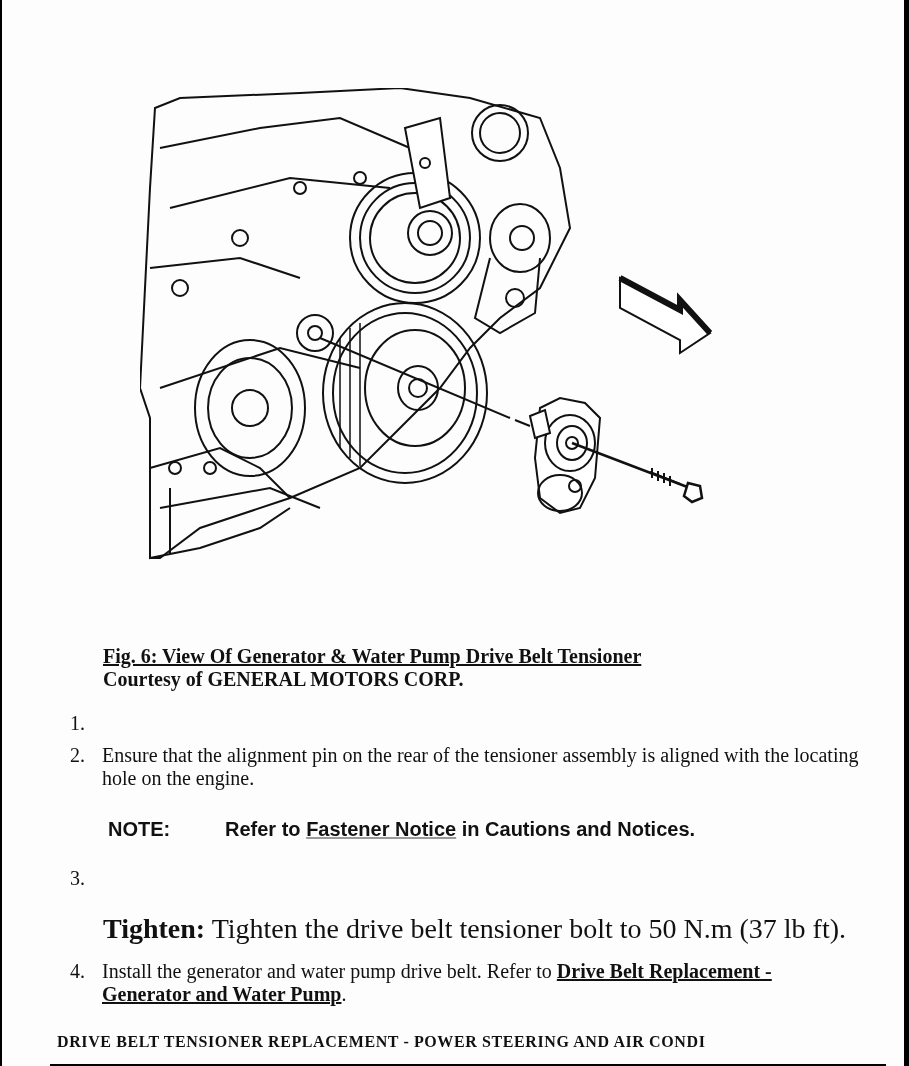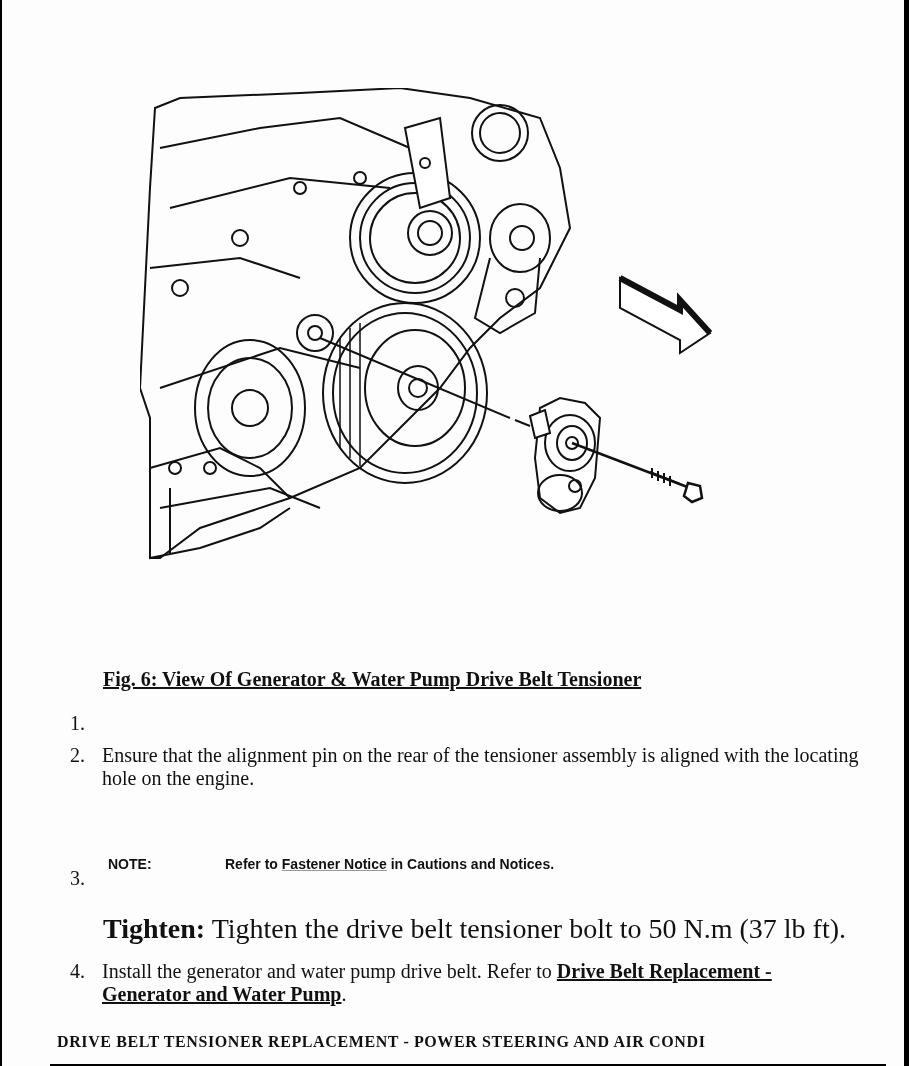--- a/index.html
+++ b/index.html
@@ -23,32 +23,32 @@
   }
   .figure {
     position: absolute; left: 140px; top: 88px; width: 590px; height: 480px;
   }
   .figure svg { width: 100%; height: 100%; display: block; }
 
   .caption {
     position: absolute; left: 103px; top: 645px;
     font-weight: bold; font-size: 20px; line-height: 23px;
   }
-  .caption .fig-title { text-decoration: underline; margin-top: 23px; }
+  .caption .fig-title { text-decoration: underline; }
   .steps {
     position: absolute; left: 70px; top: 712px; width: 760px;
     font-size: 20px; line-height: 23px;
   }
   .step { position: relative; padding-left: 32px; }
   .step .num { position: absolute; left: 0; top: 0; }
   .step-1 { position: absolute; top: 0; left: 0; width: 760px; }
   .step-2 { position: absolute; top: 32px; left: 0; width: 760px; }
   .note {
     position: absolute; left: 108px; top: 818px;
-    font-family: "Liberation Sans", sans-serif; font-weight: bold; font-size: 14px; margin-top: 38px;
+    font-family: "Liberation Sans", sans-serif; font-weight: bold; font-size: 20px;
   }
   .note .note-label { display: inline-block; width: 117px; }
   .note .note-link { text-decoration: underline; text-decoration-color: #999; }
   .step-3 { position: absolute; top: 155px; left: 0; width: 760px; }
   .tighten {
     position: absolute; left: 103px; top: 913px; font-size: 28px;
   }
   .tighten b { font-weight: bold; }
   .step-4 { position: absolute; top: 248px; left: 0; width: 760px; }
   .ref-link { font-weight: bold; text-decoration: underline; }
@@ -137,20 +137,21 @@
 
     <g transform="translate(480,190)">
       <path d="M0 0 L60 32 L60 22 L90 55 L60 75 L60 62 L0 30 Z" fill="#fff" stroke-width="2"></path>
       <path d="M0 0 L60 32 L60 22 L90 55" stroke-width="6"></path>
     </g>
   </svg>
 </div>
 
 <div class="caption">
   <div class="fig-title">Fig. 6: View Of Generator &amp; Water Pump Drive Belt Tensioner</div>
+  <div>Courtesy of GENERAL MOTORS CORP.</div>
 </div>
 
 <div class="steps">
   <div class="step step-1">
     <span class="num">1.</span>
   </div>
   <div class="step step-2">
     <span class="num">2.</span>
     <span>Ensure that the alignment pin on the rear of the tensioner assembly is aligned with the locating hole on the engine.</span>
   </div>

